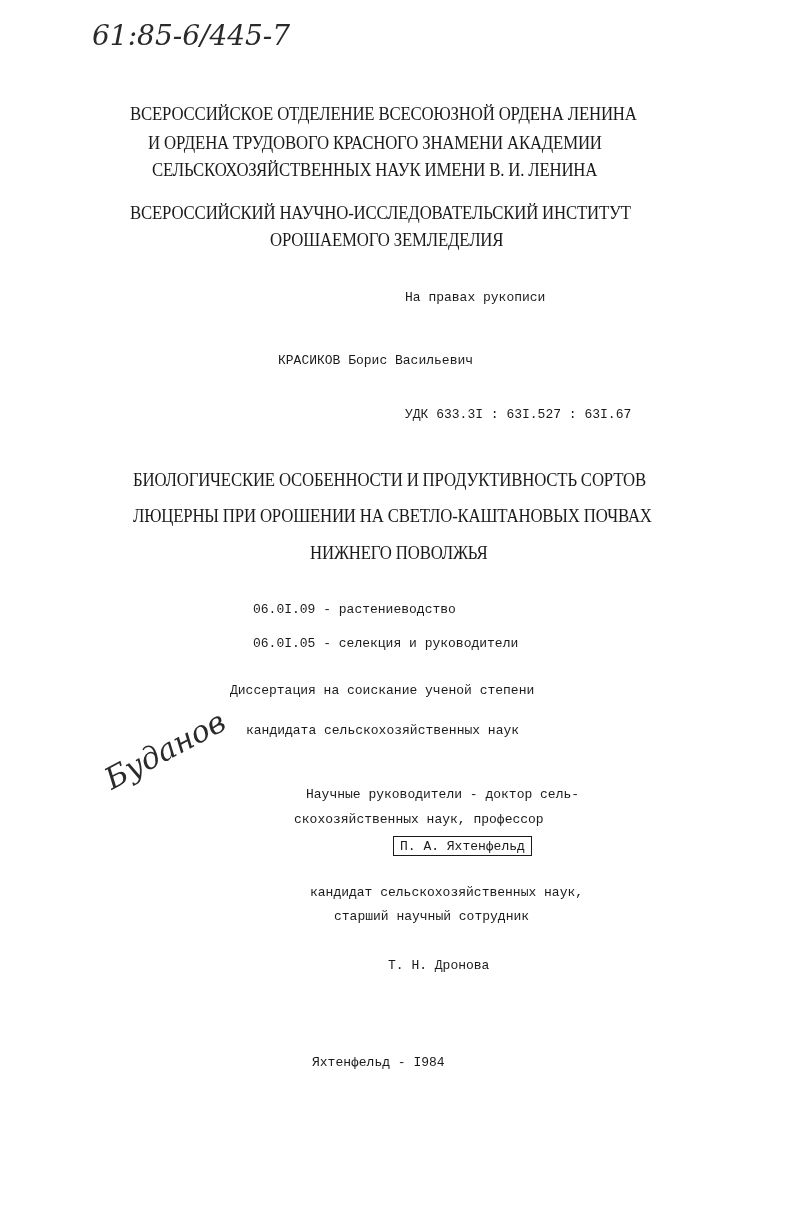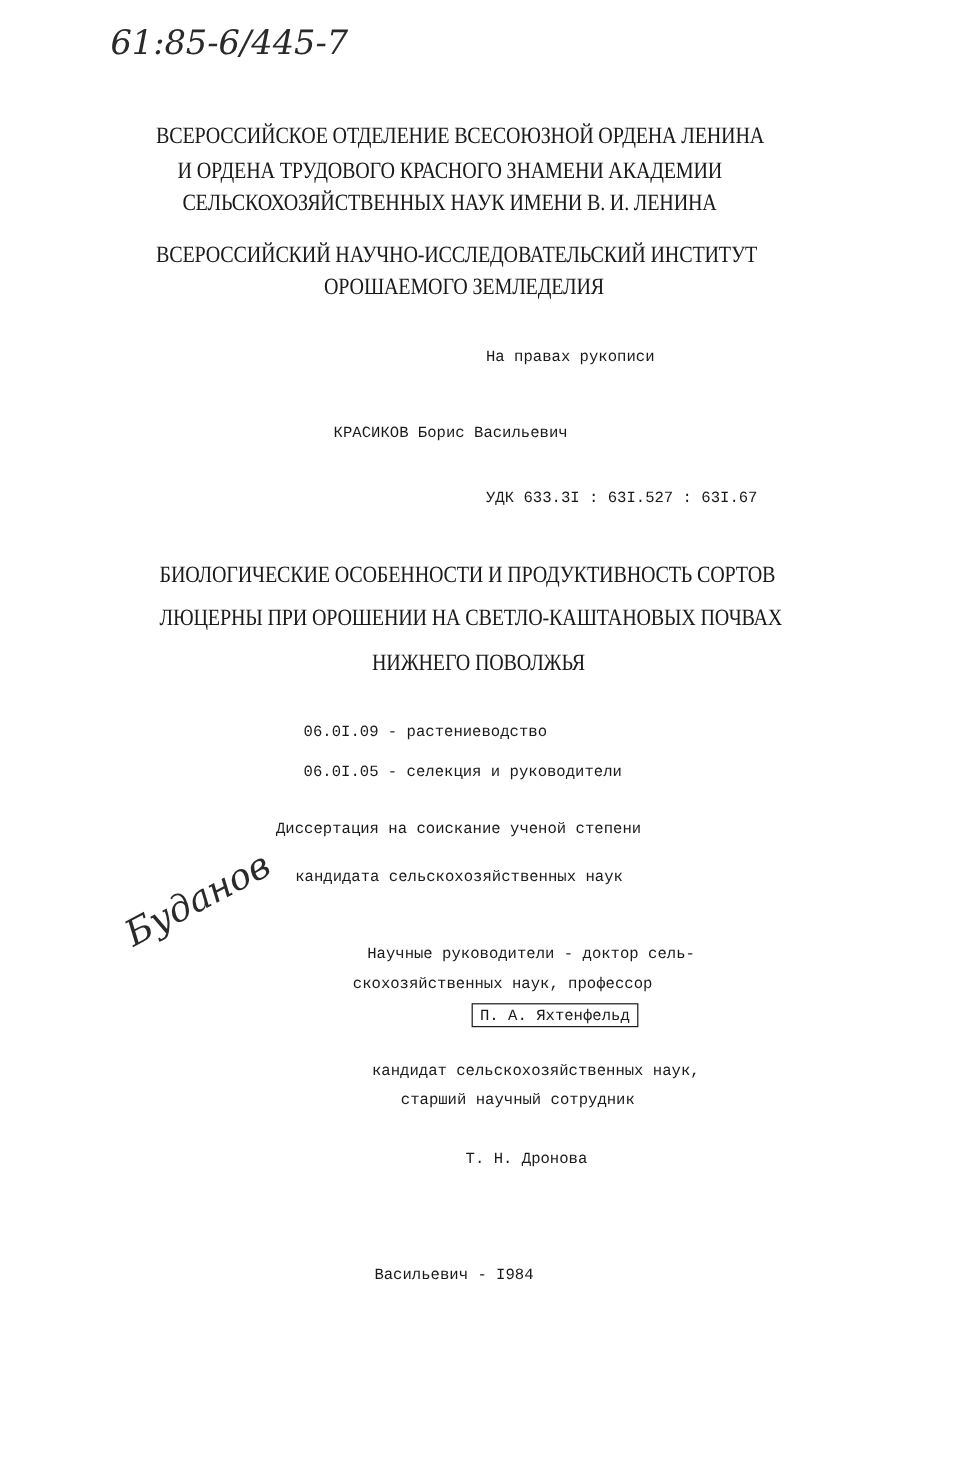--- a/index.html
+++ b/index.html
@@ -55,13 +55,13 @@
 
 <div>
   <div class="t mono" style="left:306px;top:788px;">Научные руководители - доктор сель-</div>
   <div class="t mono" style="left:294px;top:813px;text-align:center;">скохозяйственных наук, профессор</div>
   <div class="t mono boxed" style="left:393px;top:836px;">П. А. Яхтенфельд</div>
   <div class="t mono" style="left:310px;top:886px;">кандидат сельскохозяйственных наук,</div>
   <div class="t mono" style="left:334px;top:910px;">старший научный сотрудник</div>
   <div class="t mono" style="left:388px;top:927px;margin-top:32px;">Т. Н. Дронова</div>
 </div>
 
-<div class="t mono" style="left:312px;top:1056px;">Васильевич - I984</div>
+<div class="t mono" style="left:312px;top:1056px;">Яхтенфельд - I984</div>
 
 </body></html>

